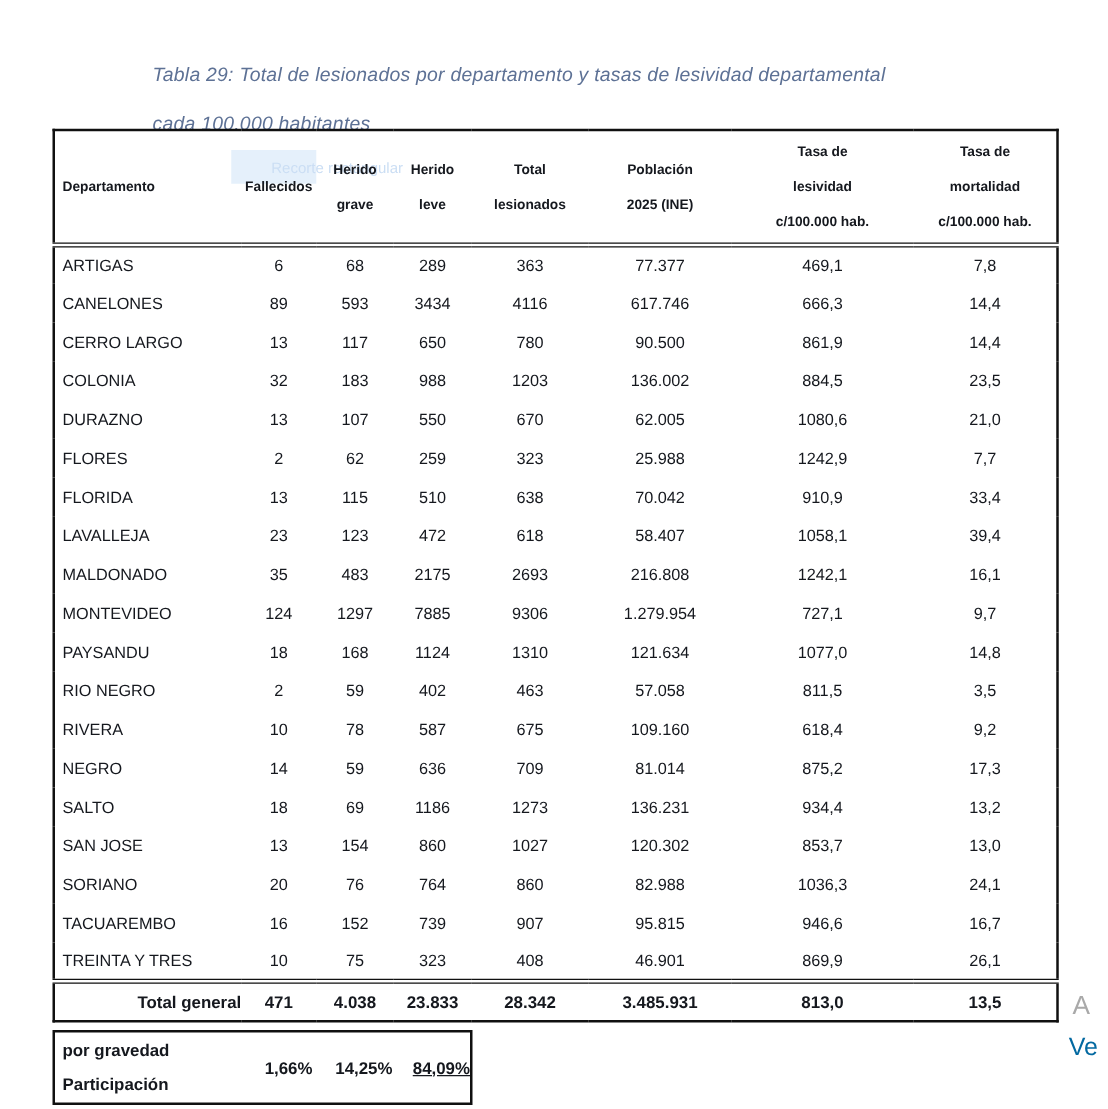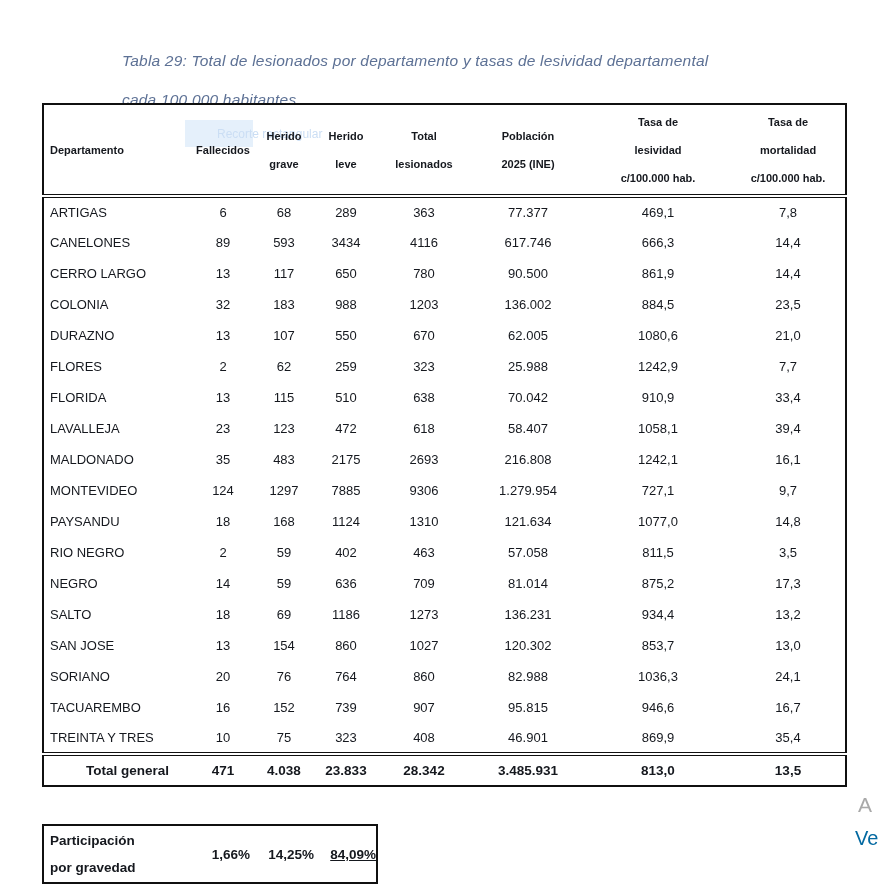--- a/index.html
+++ b/index.html
@@ -79,21 +79,21 @@
     padding: 0;
   }
   table.main tbody td.dep { text-align: left; padding-left: 6px; }
 
   table.main tr.total { height: 32px; }
   table.main tr.total td {
     font-weight: 700;
     font-size: 13.5px;
     border-top: 4px double #101010;
   }
-  table.main tr.total td.dep { text-align: center; padding-left: 18px; margin-left: 10px; }
+  table.main tr.total td.dep { text-align: right; padding-left: 18px; margin-left: 10px; }
 
   
   .part-box {
     position: absolute;
     left: 42px;
     top: 824px;
     width: 336px;
     height: 60px;
     border: 2px solid #101010;
     display: flex;
@@ -281,20 +281,30 @@
           <td class="dep">RIO NEGRO</td>
           <td>2</td>
           <td>59</td>
           <td>402</td>
           <td>463</td>
           <td>57.058</td>
           <td>811,5</td>
           <td>3,5</td>
         </tr>
         <tr>
+          <td class="dep">RIVERA</td>
+          <td>10</td>
+          <td>78</td>
+          <td>587</td>
+          <td>675</td>
+          <td>109.160</td>
+          <td>618,4</td>
+          <td>9,2</td>
+        </tr>
+        <tr>
           <td class="dep">NEGRO</td>
           <td>14</td>
           <td>59</td>
           <td>636</td>
           <td>709</td>
           <td>81.014</td>
           <td>875,2</td>
           <td>17,3</td>
         </tr>
         <tr>
@@ -338,41 +348,41 @@
           <td>16,7</td>
         </tr>
         <tr>
           <td class="dep">TREINTA Y TRES</td>
           <td>10</td>
           <td>75</td>
           <td>323</td>
           <td>408</td>
           <td>46.901</td>
           <td>869,9</td>
-          <td>35,4</td>
+          <td>26,1</td>
         </tr>
       </tbody>
     <tbody>
       <tr class="total">
         <td class="dep">Total general</td>
         <td>471</td>
         <td>4.038</td>
         <td>23.833</td>
         <td>28.342</td>
         <td>3.485.931</td>
         <td>813,0</td>
         <td>13,5</td>
       </tr>
     </tbody>
   </table>
 
   <div class="part-box">
     <div class="part-label">
+      <div>por gravedad</div>
       <div>Participación</div>
-      <div>por gravedad</div>
     </div>
     <div class="part-val pv1">1,66%</div>
     <div class="part-val pv2">14,25%</div>
     <div class="part-val pv3">84,09%</div>
   </div>
 
   <div class="wm wm-1">A</div>
   <div class="wm wm-2">Ve</div>
 
 </div>

